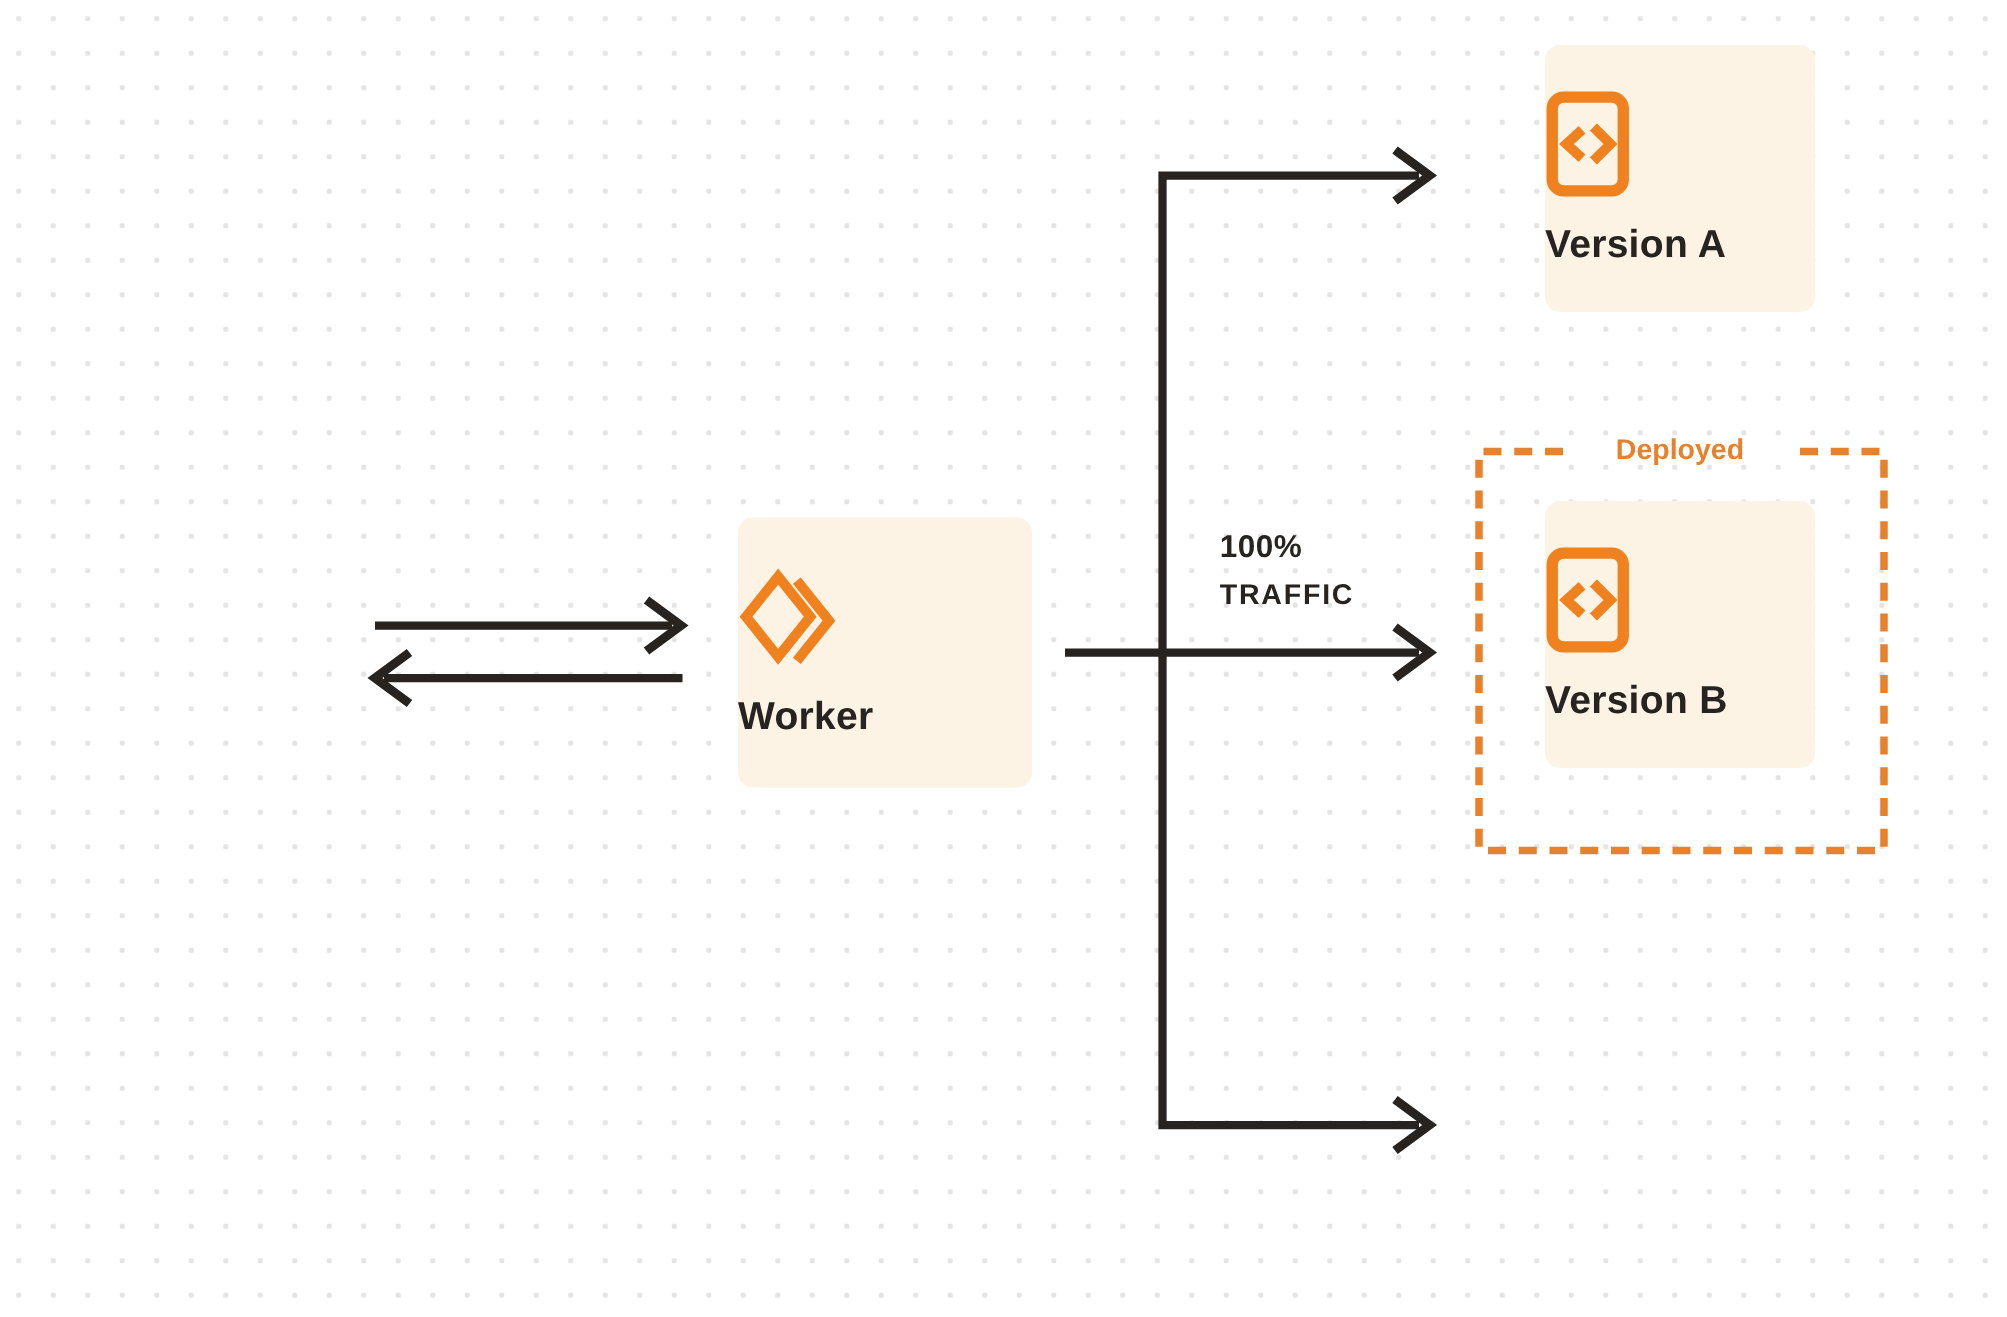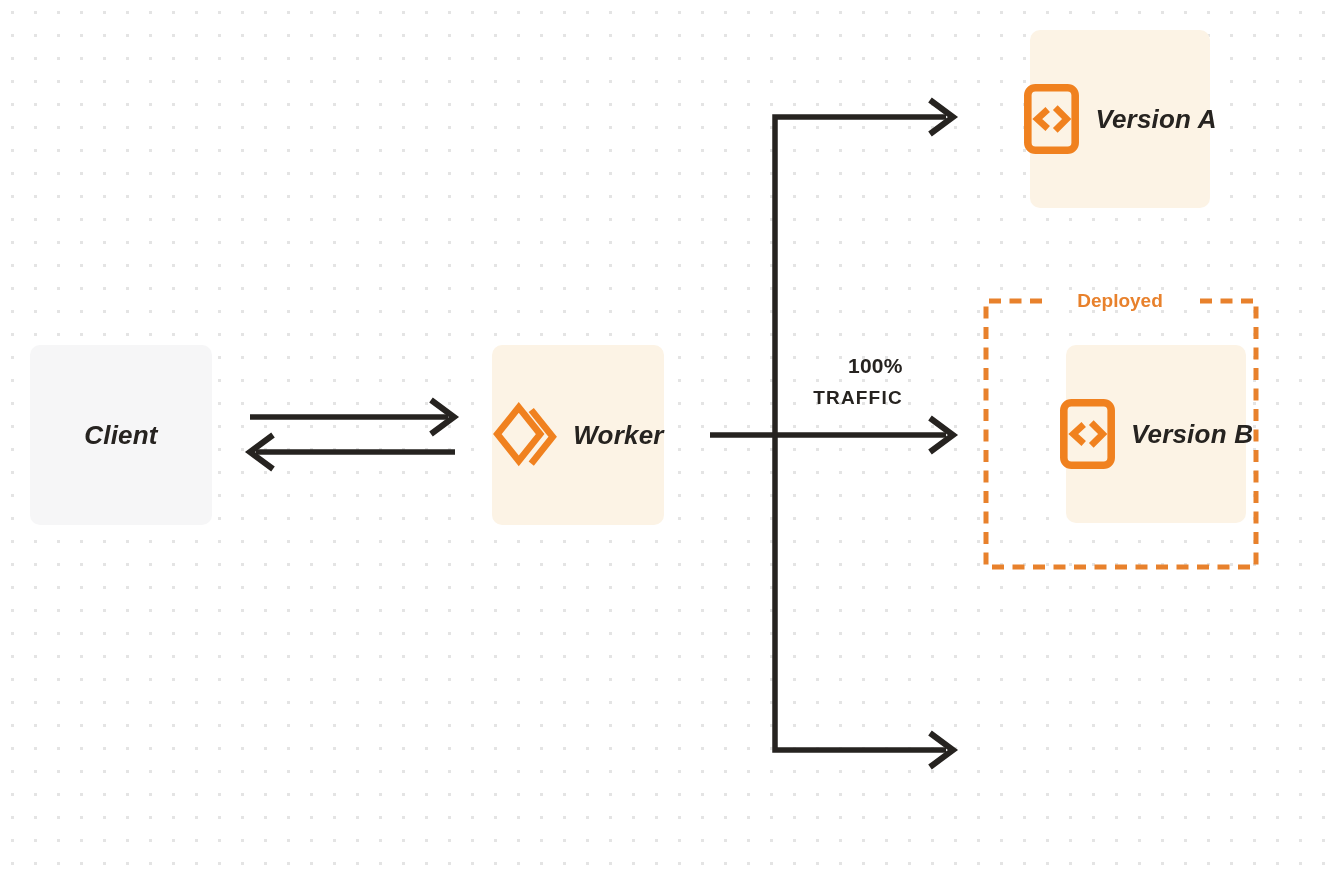--- a/index.html
+++ b/index.html
@@ -21,66 +21,65 @@
   svg.overlay {
     position: absolute;
     left: 0; top: 0;
     width: 1338px; height: 878px;
     pointer-events: none;
   }
   .node {
     position: absolute;
     border-radius: 10px;
     display: flex;
-    flex-direction: row;
-    align-items: center;
+    flex-direction: column;
+    align-items: flex-start;
     justify-content: center;
-    font-style: italic;
   }
   .node .label {
     font-size: 26px;
     font-weight: bold;
     color: #262320;
     letter-spacing: 0.2px;
     white-space: nowrap;
   }
   .node-client {
     left: 30px; top: 345px;
     width: 182px; height: 180px;
     background: #f6f6f7;
   }
   .node-cream { background: #fcf3e5; }
   .node-worker {
     left: 492px; top: 345px;
-    width: 172px; height: 180px;
+    width: 196px; height: 180px;
     gap: 15px;
   }
   .node-version {
     left: 1030px;
     width: 180px; height: 178px;
     gap: 15px;
   }
   .node-version-a { top: 30px; }
-  .node-version-b { top: 345px; margin-left: 36px; }
+  .node-version-b { top: 334px; }
   .node-version-c { top: 661px; }
   .icon-wrap { display: block; line-height: 0; }
   .deployed-label {
     position: absolute;
     left: 1120px; top: 301px;
     transform: translate(-50%, -50%);
     font-size: 19px;
     font-weight: bold;
     color: #e8812c;
     white-space: nowrap;
   }
   .traffic-label {
     position: absolute;
     left: 858px; top: 381px;
     transform: translate(-50%, -50%);
-    text-align: right;
+    text-align: left;
     color: #262320;
     font-weight: bold;
     white-space: nowrap;
   }
   .traffic-label .line1 { font-size: 21px; letter-spacing: 0.3px; }
   .traffic-label .line2 { font-size: 19px; letter-spacing: 1.2px; margin-top: 9px; }
 </style>
 </head>
 <body>
 
@@ -108,23 +107,20 @@
     <g stroke="#262320" stroke-width="6" fill="none">
       <path d="M 930 418 L 953 435 L 930 452"></path>
     </g>
     <g stroke="#262320" stroke-width="6" fill="none">
       <path d="M 930 733 L 953 750 L 930 767"></path>
     </g>
 
     <path d="M 1042 301 H 986 V 567 H 1256 V 301 H 1196" stroke="#e8812c" stroke-width="5" fill="none" stroke-dasharray="12 8.5"></path>
   </svg>
 
-  <div class="node node-client">
-    <span class="label">Client</span>
-  </div>
 
   <div class="node node-cream node-worker">
     <span class="icon-wrap">
       <svg width="66" height="70" viewBox="0 0 74 78" fill="none">
         <path d="M 30 8 L 6 38 L 30 68 L 54 38 Z" stroke="#f0811f" stroke-width="7.5" fill="none"></path>
         <path d="M 44 11 L 68 41 L 44 71" stroke="#f0811f" stroke-width="7.5" fill="none"></path>
       </svg>
     </span>
     <span class="label">Worker</span>
   </div>

